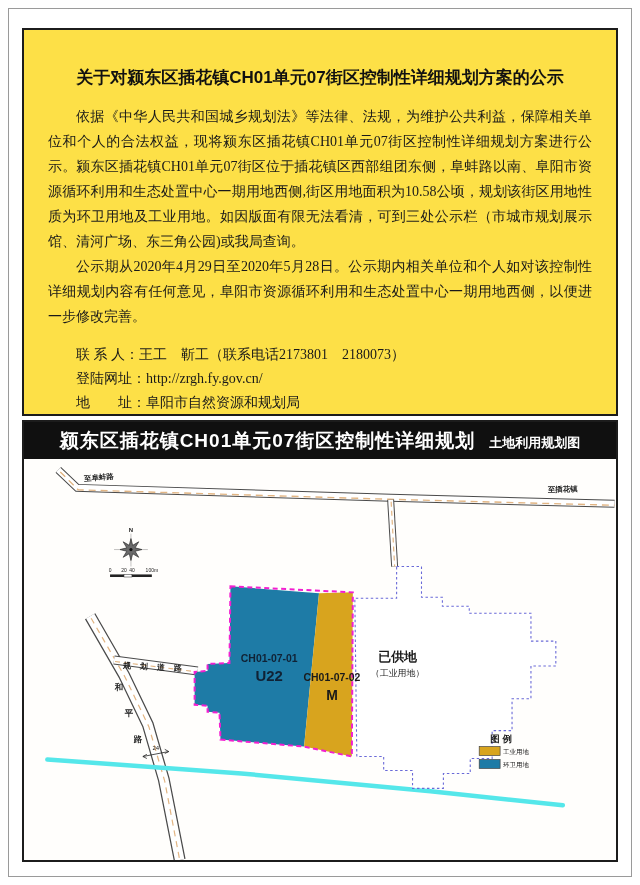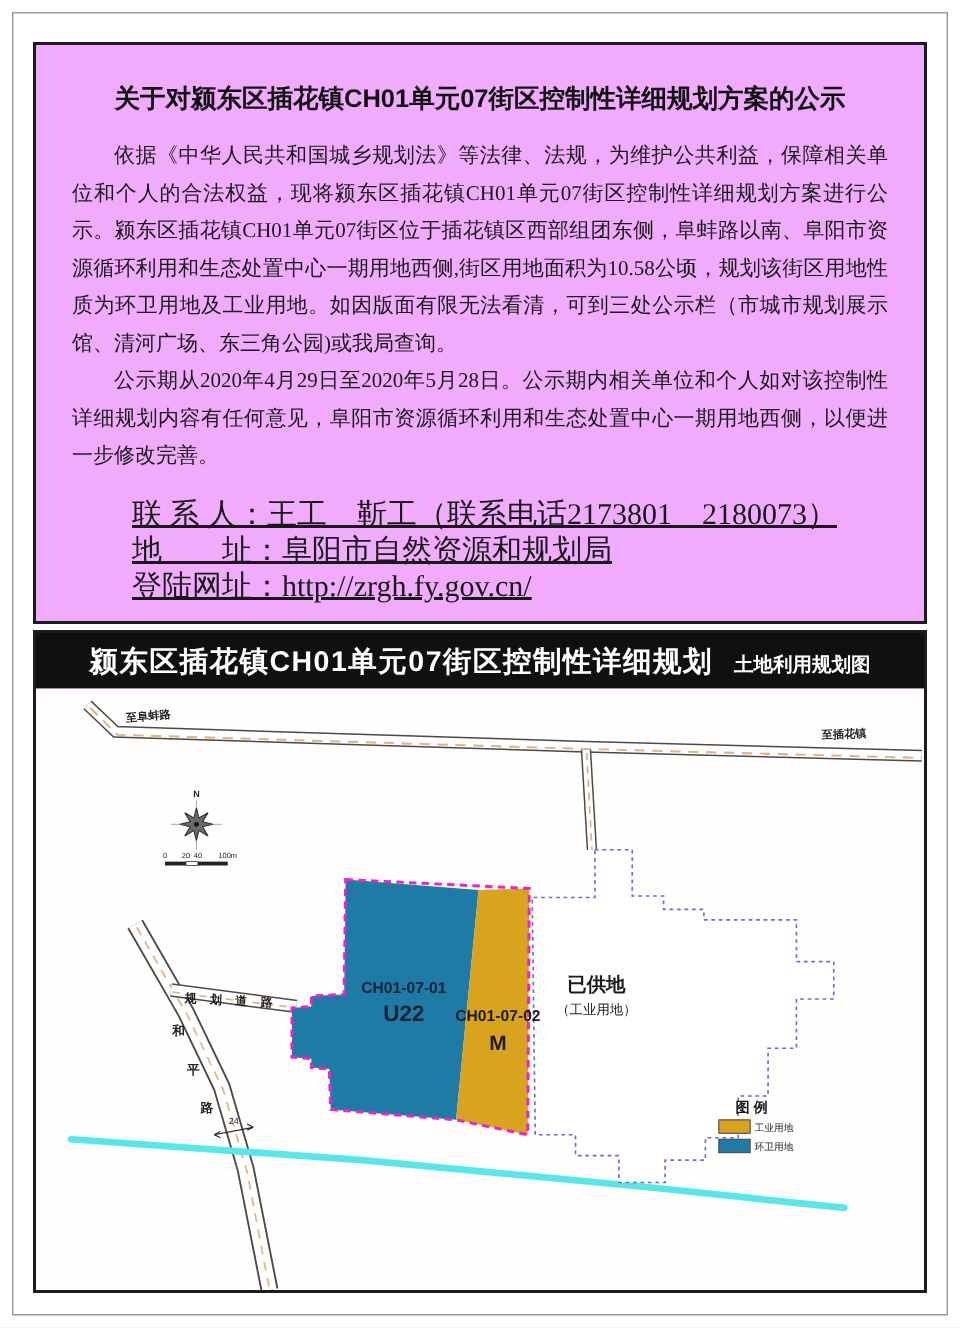--- a/index.html
+++ b/index.html
@@ -1,51 +1,51 @@
 <!DOCTYPE html>
 <html><head>
 <meta charset="utf-8">
 <style>
   html,body{margin:0;padding:0;background:#e8e8e8;}
   .page{position:relative;width:640px;height:885px;background:#ffffff;margin:0 auto;
         font-family:"Liberation Serif","DejaVu Serif",serif;overflow:hidden;}
   .outer-frame{position:absolute;inset:8px;border:1px solid #9a9a9a;pointer-events:none;}
   .doc-box{position:absolute;left:22px;top:28px;width:596px;height:388px;border:2px solid #1c1c1c;
-           box-sizing:border-box;padding:4px 24px;background:#f0abfc;}
+           box-sizing:border-box;padding:16px 24px;background:#fde047;}
   .doc-title{margin:20px 6px 0 6px;text-align:center;font-size:17px;font-weight:bold;
              font-family:"Liberation Sans","DejaVu Sans",sans-serif;color:#111;}
   .doc-para{margin:0;font-size:14px;line-height:25px;color:#191919;text-align:justify;text-indent:2em;}
   .doc-para.first{margin-top:15px;}
-  .contact-block{margin:14px 0 0 2em;font-size:20px;line-height:24px;color:#191919;text-decoration:underline;}
+  .contact-block{margin:14px 0 0 2em;font-size:14px;line-height:24px;color:#191919;}
   .contact-line{white-space:pre;}
   .doc-date{margin:24px 30px 0 0;text-align:right;font-size:14px;color:#191919;}
   .map-box{position:absolute;left:22px;top:420px;width:596px;height:442px;border:2px solid #1c1c1c;
-           box-sizing:border-box;background:#be185d;}
+           box-sizing:border-box;background:#4c1d95;}
   .map-header{height:37px;background:#101010;color:#fff;display:flex;align-items:center;
               justify-content:center;gap:14px;font-family:"Liberation Sans","DejaVu Sans",sans-serif;}
   .map-header .t1{font-size:19px;font-weight:bold;letter-spacing:1px;}
   .map-header .t2{font-size:13px;font-weight:bold;margin-top:5px;}
   .map-canvas{position:relative;width:592px;height:401px;background:#fffefc;}
   .map-canvas svg{display:block;width:592px;height:401px;}
   svg text{font-family:"Liberation Sans","DejaVu Sans",sans-serif;}
 </style>
 </head>
 <body>
 
 <div class="page">
   <div class="outer-frame"></div>
 
   <div class="doc-box">
     <h1 class="doc-title">关于对颍东区插花镇CH01单元07街区控制性详细规划方案的公示</h1>
     <p class="doc-para first">依据《中华人民共和国城乡规划法》等法律、法规，为维护公共利益，保障相关单位和个人的合法权益，现将颍东区插花镇CH01单元07街区控制性详细规划方案进行公示。颍东区插花镇CH01单元07街区位于插花镇区西部组团东侧，阜蚌路以南、阜阳市资源循环利用和生态处置中心一期用地西侧,街区用地面积为10.58公顷，规划该街区用地性质为环卫用地及工业用地。如因版面有限无法看清，可到三处公示栏（市城市规划展示馆、清河广场、东三角公园)或我局查询。</p>
     <p class="doc-para">公示期从2020年4月29日至2020年5月28日。公示期内相关单位和个人如对该控制性详细规划内容有任何意见，阜阳市资源循环利用和生态处置中心一期用地西侧，以便进一步修改完善。</p>
     <div class="contact-block">
       <div class="contact-line">联 系 人：王工　靳工（联系电话2173801　2180073）</div>
+      <div class="contact-line">登陆网址：http://zrgh.fy.gov.cn/</div>
       <div class="contact-line">地　　址：阜阳市自然资源和规划局</div>
-      <div class="contact-line">登陆网址：http://zrgh.fy.gov.cn/</div>
     </div>
     <div class="doc-date">2020年4月29日</div>
   </div>
 
   <div class="map-box">
     <div class="map-header">
       <span class="t1">颍东区插花镇CH01单元07街区控制性详细规划</span>
       <span class="t2">土地利用规划图</span>
     </div>
     <div class="map-canvas">

